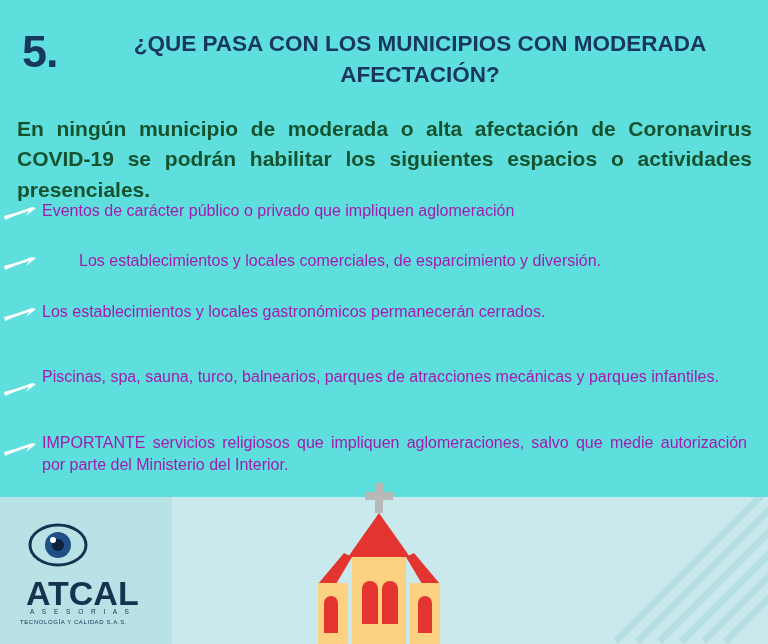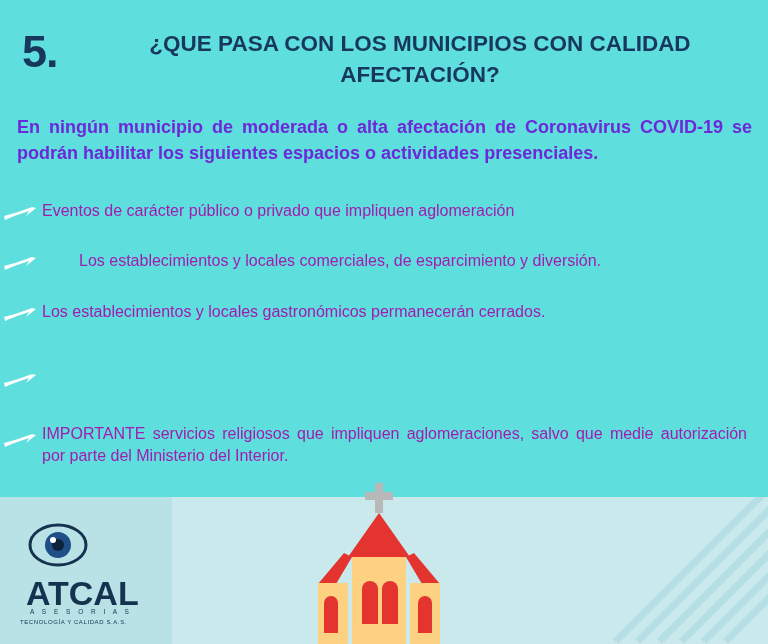--- a/index.html
+++ b/index.html
@@ -81,23 +81,23 @@
     font-weight: bold;
     color: #18375c;
     line-height: 1.38;
   }
   
   .intro {
     position: absolute;
     top: 114px;
     left: 17px;
     width: 735px;
-    font-size: 18px;
+    font-size: 21px;
     font-weight: bold;
-    color: #6d28d9;
+    color: #14532d;
     line-height: 1.45;
     text-align: justify;
   }
   
   .bullets {
     position: absolute;
     top: 200px;
     left: 0;
     width: 768px;
   }
@@ -124,21 +124,21 @@
     line-height: 1.35;
     padding-right: 16px;
   }
   .b1 .bullet-text { width: 660px; }
   .b2 .bullet-text { width: 705px; }
   .b3 .bullet-text { width: 680px; }
   .b4 .bullet-text { width: 710px; text-align: justify; }
   .b5 .bullet-text { width: 705px; text-align: justify; }
   .b1 { margin-bottom: 26px; }
   .b2 { margin-bottom: 27px; gap: 37px; }
-  .b3 { margin-bottom: 32px; }
+  .b3 { margin-bottom: 41px; }
   .b4 { margin-bottom: 32px; }
   .b4 .arrow { margin-top: 12px; }
   .b5 .arrow { margin-top: 6px; }
   
   .church {
     position: absolute;
     left: 300px;
     bottom: 0;
     width: 160px;
     height: 165px;
@@ -197,21 +197,21 @@
     <span style="left:40px; bottom:0px;"></span>
     <span style="left:62px; bottom:0px;"></span>
     <span style="left:84px; bottom:0px;"></span>
     <span style="left:106px; bottom:0px;"></span>
     <span style="left:128px; bottom:0px;"></span>
     <span style="left:150px; bottom:0px;"></span>
   </div>
 
   <div class="header">
     <div class="number">5.</div>
-    <div class="title">¿QUE PASA CON LOS MUNICIPIOS CON CALIDAD AFECTACIÓN?</div>
+    <div class="title">¿QUE PASA CON LOS MUNICIPIOS CON MODERADA AFECTACIÓN?</div>
   </div>
 
   <div class="intro">En ningún municipio de moderada o alta afectación de Coronavirus COVID-19 se podrán habilitar los siguientes espacios o actividades presenciales.</div>
 
   <div class="bullets">
 
     <div class="bullet b1">
       <span class="arrow">
         <svg width="36" height="22" viewBox="0 0 36 22">
           <path d="M2 14 C10 12, 20 9, 30 5 L22 3 L34 6 L24 14 L27 9 C18 12, 9 15, 3 18 Z" fill="#ffffff"></path>
@@ -237,20 +237,21 @@
       </span>
       <span class="bullet-text">Los establecimientos y locales gastronómicos permanecerán cerrados.</span>
     </div>
 
     <div class="bullet b4">
       <span class="arrow">
         <svg width="36" height="22" viewBox="0 0 36 22">
           <path d="M2 14 C10 12, 20 9, 30 5 L22 3 L34 6 L24 14 L27 9 C18 12, 9 15, 3 18 Z" fill="#ffffff"></path>
         </svg>
       </span>
+      <span class="bullet-text">Piscinas, spa, sauna, turco, balnearios, parques de atracciones mecánicas y parques infantiles.</span>
     </div>
 
     <div class="bullet b5">
       <span class="arrow">
         <svg width="36" height="22" viewBox="0 0 36 22">
           <path d="M2 14 C10 12, 20 9, 30 5 L22 3 L34 6 L24 14 L27 9 C18 12, 9 15, 3 18 Z" fill="#ffffff"></path>
         </svg>
       </span>
       <span class="bullet-text">IMPORTANTE servicios religiosos que impliquen aglomeraciones, salvo que medie autorización por parte del Ministerio del Interior.</span>
     </div>

